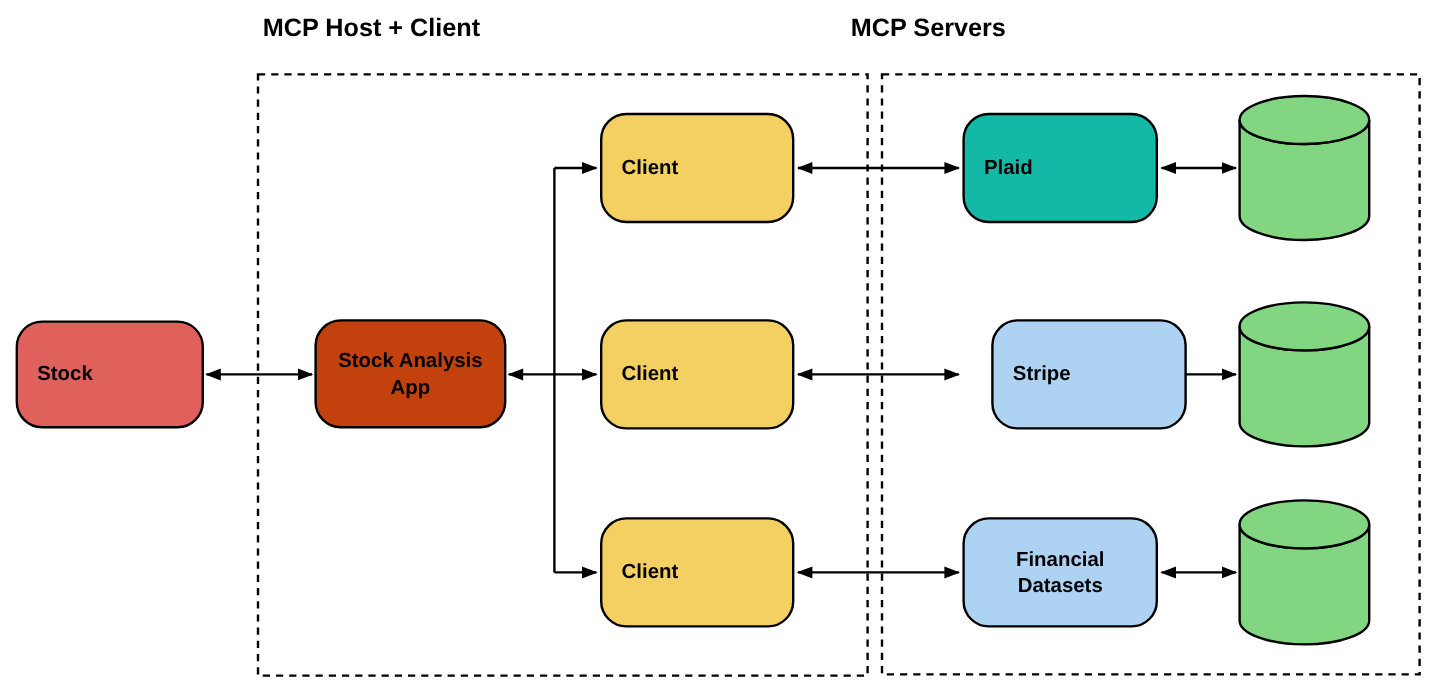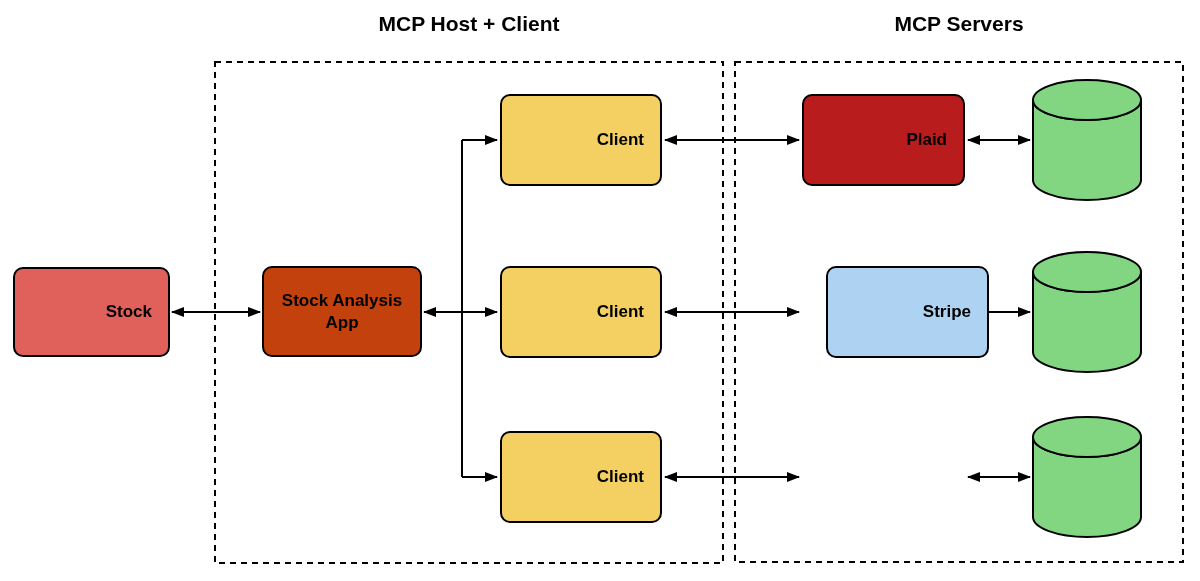--- a/index.html
+++ b/index.html
@@ -18,36 +18,36 @@
   .wires {
     position: absolute;
     left: 0; top: 0;
     width: 1200px; height: 581px;
     z-index: 0;
   }
   .group-title {
     position: absolute;
     top: 12px;
     width: 500px;
-    text-align: center;
+    text-align: left;
     font-size: 21px;
     font-weight: bold;
     color: #000000;
     z-index: 2;
   }
   .title-host    { left: 219px; }
   .title-servers { left: 709px; }
   .node {
     position: absolute;
     box-sizing: border-box;
     border: 2px solid #000000;
-    border-radius: 10px;
+    border-radius: 22px;
     display: flex;
     align-items: center;
-    justify-content: flex-end;
+    justify-content: flex-start;
     text-align: center;
     font-size: 17px;
     font-weight: bold;
     color: #000000;
     line-height: 1.25;
     z-index: 1;
   }
   .node .label { padding: 0 16px; }
   .n-user    { left: 13px;  top: 267px; width: 157px; height: 90px; }
   .n-app     { left: 262px; top: 266px; width: 160px; height: 91px; }
@@ -120,22 +120,25 @@
   </div>
 
   <div class="node n-client2" style="background-color: rgb(244, 208, 99);">
     <span class="label">Client</span>
   </div>
 
   <div class="node n-client3" style="background-color: rgb(244, 208, 99);">
     <span class="label">Client</span>
   </div>
 
-  <div class="node n-plaid" style="background-color: #b91c1c;">
+  <div class="node n-plaid" style="background-color: #14b8a6;">
     <span class="label">Plaid</span>
   </div>
 
   <div class="node n-stripe" style="background-color: rgb(174, 210, 242); margin-left: 24px;">
     <span class="label">Stripe</span>
   </div>
 
+  <div class="node n-fin" style="background-color: rgb(174, 210, 242);">
+    <span class="label">Financial Datasets</span>
+  </div>
 
 </div>
 
 </body></html>

